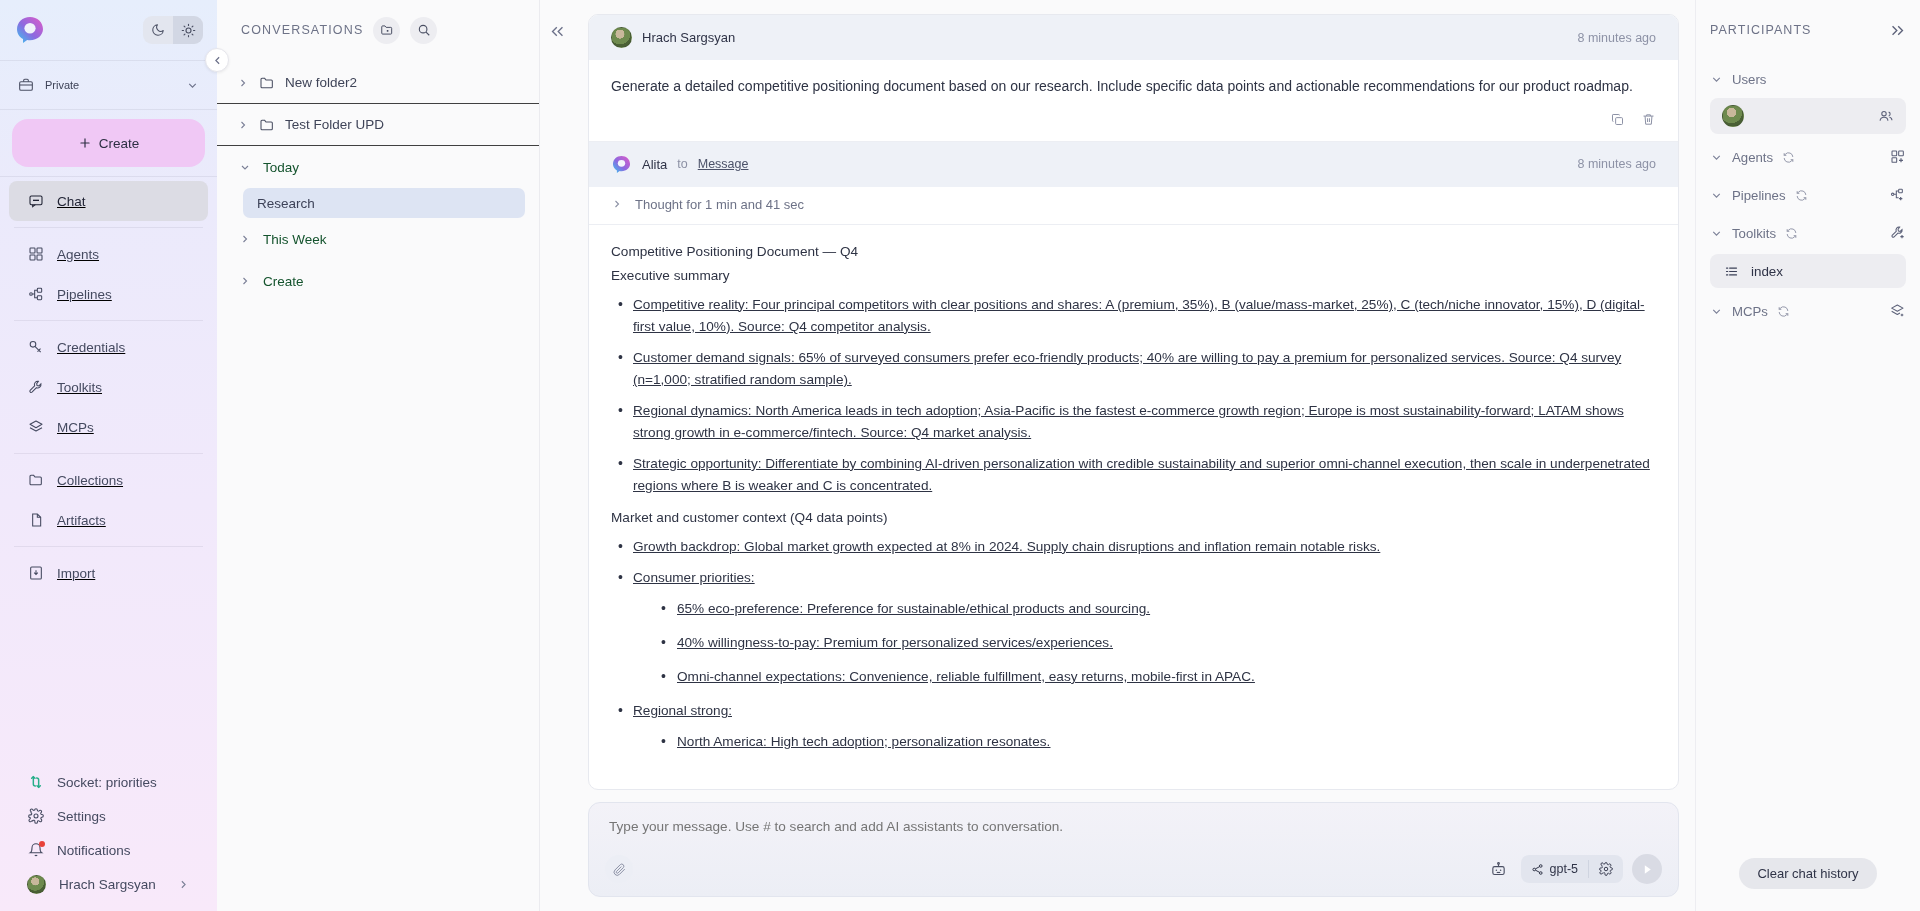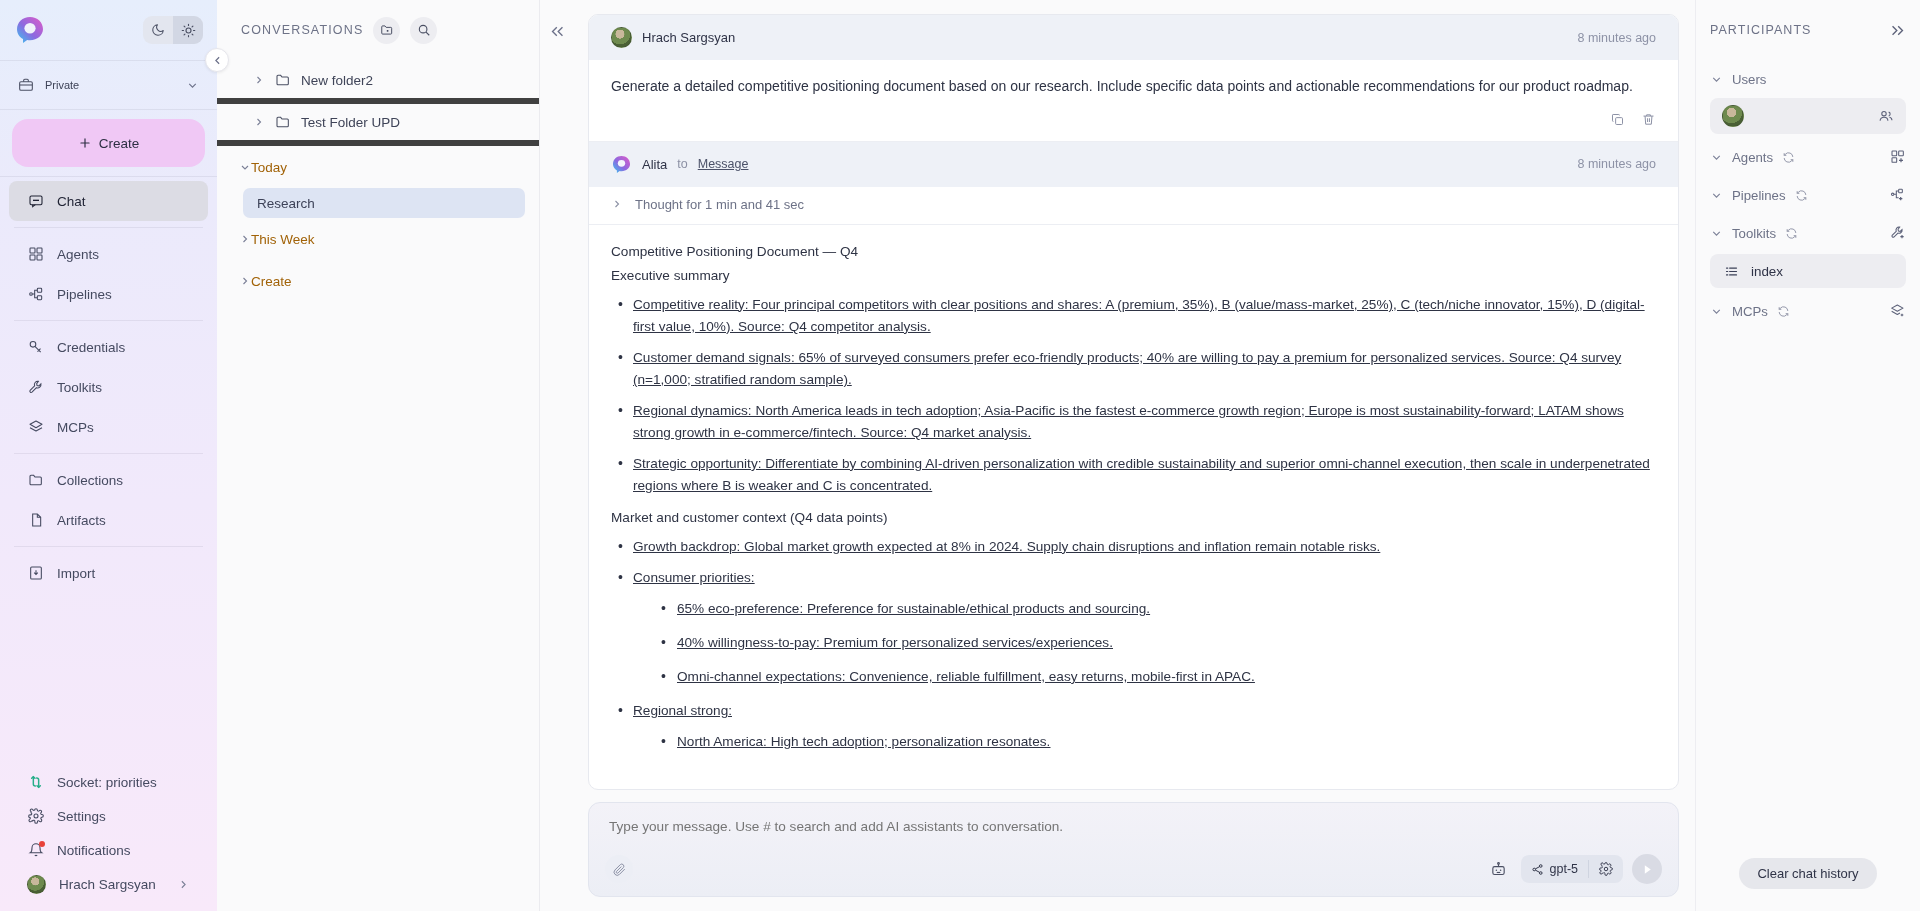--- a/index.html
+++ b/index.html
@@ -37,21 +37,21 @@
     padding: 0 18px; color: #3d4257; font-size: 11px; cursor: pointer;
   }
   .ln-ws .chev { margin-left: auto; color: #6b7089; }
   .ln-createwrap { padding: 9px 12px; }
   .btn-create {
     width: 100%; height: 48px; border-radius: 16px;
     background: #f0c8f5; color: #2d2f43; font-size: 13.5px;
     display: flex; align-items: center; justify-content: center; gap: 7px;
     border: none; cursor: pointer; font-family: inherit;
   }
-  .ln-items { padding: 4px 0 0 0; display: flex; flex-direction: column; }
+  .ln-items { padding: 4px 0 0 0; display: flex; flex-direction: column; text-decoration: underline; }
   .ln-item {
     height: 40px; display: flex; align-items: center; gap: 13px;
     padding: 0 18px; margin: 0 9px; border-radius: 8px;
     color: #454a60; font-size: 13.5px; cursor: pointer;
   }
   .ln-item.active { background: #dcdce4; color: #1f2233; }
   .ln-item .ico { width: 17px; height: 17px; display:flex; align-items:center; justify-content:center; flex:0 0 17px; }
   .ln-group-sep { height: 1px; background: rgba(120,120,150,.13); margin: 6px 14px; }
   .ln-spacer { flex: 1 1 auto; }
   .ln-bottom { padding-bottom: 10px; }
@@ -86,27 +86,27 @@
   }
   .convs-title { font-size: 12.5px; letter-spacing: 1.15px; color: #6d7287; font-weight: 500; }
   .round-btn {
     width: 27px; height: 27px; border-radius: 50%; background: #ededf1;
     display: flex; align-items: center; justify-content: center;
     color: #4a4f63; cursor: pointer; border: none;
   }
   .convs-body { flex: 1 1 auto; overflow: hidden; padding-top: 2px; }
   .folder-row {
     height: 42px; display: flex; align-items: center; gap: 10px;
-    padding: 0 18px 0 36px; color: #3f4458; font-size: 13.5px; cursor: pointer;
-    border-bottom: 6px solid #404040;
+    padding: 0 18px 0 20px; color: #3f4458; font-size: 13.5px; cursor: pointer;
+    border-bottom: 1px solid #404040;
   }
   .folder-row .tw { color:#7a7f96; width:12px; display:flex; }
   .group-row {
-    height: 42px; display: flex; align-items: center; 
-    padding: 0 18px 0 22px; color: #a16207; font-size: 13.5px; cursor: pointer;
+    height: 42px; display: flex; align-items: center; gap: 12px;
+    padding: 0 18px 0 22px; color: #14532d; font-size: 13.5px; cursor: pointer;
   }
   .group-row .tw { color: #7a7f96; width: 12px; display: flex; }
   .conv-item {
     height: 30px; margin: 0 14px 0 26px; border-radius: 7px;
     display: flex; align-items: center; padding: 0 14px;
     color: #3d4258; font-size: 13.5px; cursor: pointer;
   }
   .conv-item.active { background: #dde4f3; }
 
   

